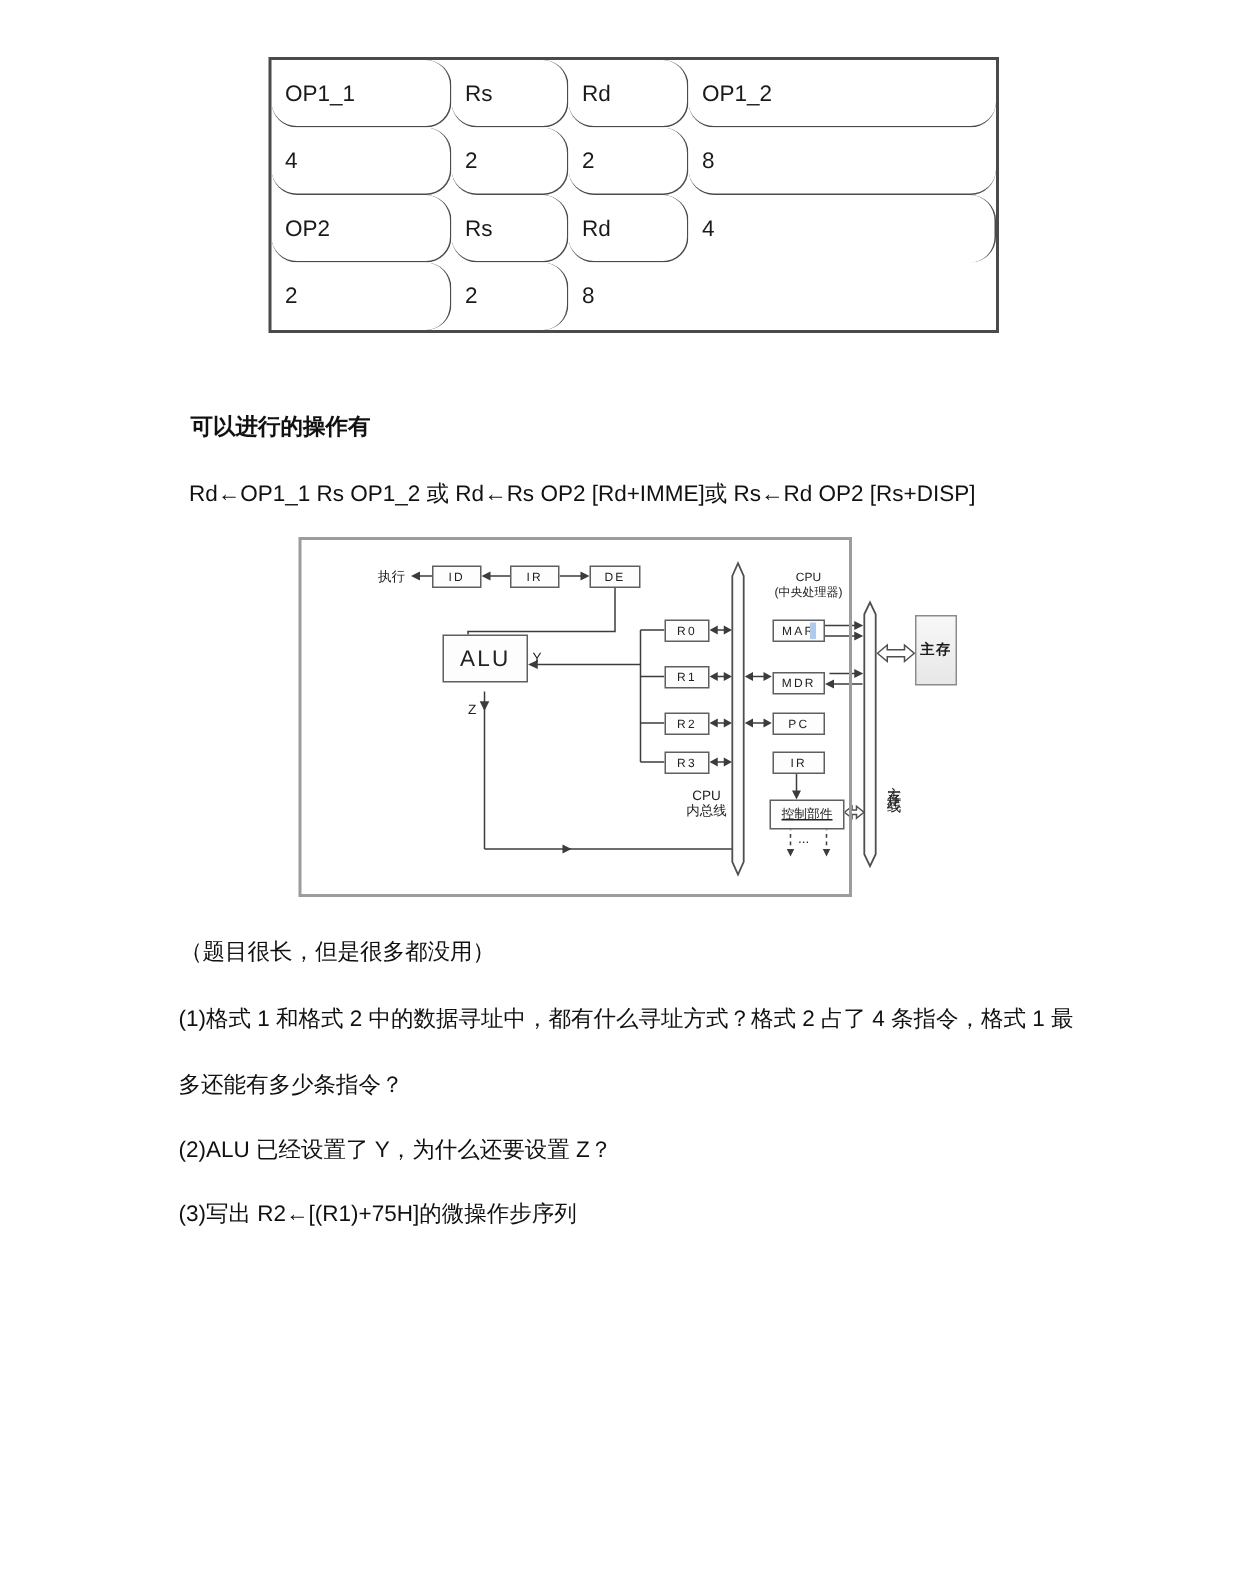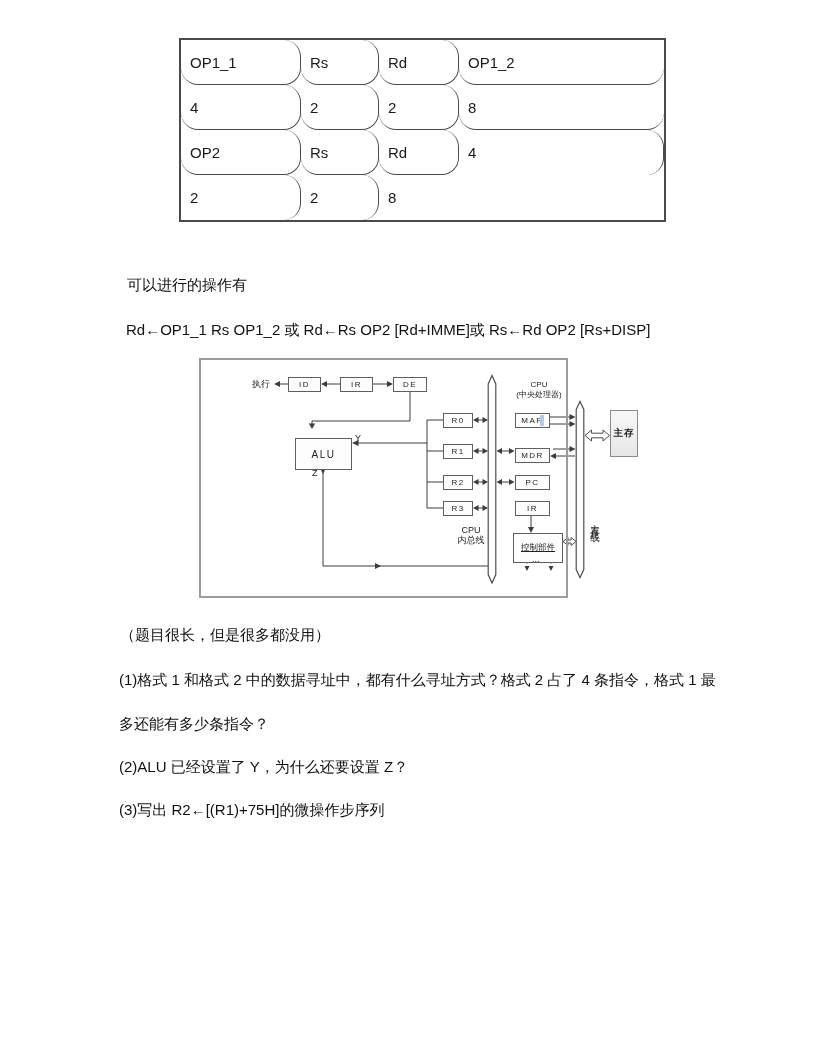--- a/index.html
+++ b/index.html
@@ -57,21 +57,21 @@
     <div class="cell">OP2</div>
     <div class="cell">Rs</div>
     <div class="cell">Rd</div>
 
     <div class="cell lastrow">4</div>
     <div class="cell lastrow">2</div>
     <div class="cell lastrow">2</div>
     <div class="cell lastrow lastcol">8</div>
   </div>
 
-  <div class="para" style="left:127px;top:275px;">可以进行的操作有</div>
+  <div class="para" style="left:127px;top:275px;font-weight:bold;">可以进行的操作有</div>
   <div class="para" style="left:126px;top:320px;">Rd←OP1_1 Rs OP1_2 或 Rd←Rs OP2 [Rd+IMME]或 Rs←Rd OP2 [Rs+DISP]</div>
 
   <div class="fig">
     <svg width="475" height="260" viewBox="0 0 475 260">
       <g stroke="#3c3c3c" stroke-width="1" fill="none">
 
         <line x1="93" y1="34" x2="82" y2="34"></line>
         <line x1="145" y1="34" x2="128" y2="34"></line>
         <line x1="178" y1="34" x2="196" y2="34"></line>
 
@@ -144,21 +144,21 @@
       <path d="M390,85.5 L396.5,80 L396.5,83.2 L408,83.2 L408,80 L414.5,85.5 L408,91 L408,87.8 L396.5,87.8 L396.5,91 Z" fill="#fff" stroke="#4f4f4f" stroke-width="1"></path>
     </svg>
 
     <div class="cpu-border"></div>
 
     <div class="dlabel" style="left:57px;top:28px;">执行</div>
     <div class="dbox" style="left:93px;top:27px;width:33px;height:15px;">ID</div>
     <div class="dbox" style="left:145px;top:27px;width:33px;height:15px;">IR</div>
     <div class="dbox" style="left:198px;top:27px;width:34px;height:15px;">DE</div>
 
-    <div class="dbox" style="left:100px;top:88px;width:57px;height:32px;font-size:10px;">ALU</div>
+    <div class="dbox" style="left:100px;top:73px;width:57px;height:32px;font-size:15px;">ALU</div>
     <div class="dlabel" style="left:160px;top:83px;">Y</div>
     <div class="dlabel" style="left:117px;top:118px;">Z</div>
 
     <div class="dbox" style="left:248px;top:63px;width:30px;height:15px;">R0</div>
     <div class="dbox" style="left:248px;top:94px;width:30px;height:15px;">R1</div>
     <div class="dbox" style="left:248px;top:125px;width:30px;height:15px;">R2</div>
     <div class="dbox" style="left:248px;top:151px;width:30px;height:15px;">R3</div>
 
     <div class="dlabel2" style="left:255px;top:175px;width:42px;font-size:9px;">
       <div>CPU</div>
@@ -168,21 +168,21 @@
     <div class="dlabel2" style="left:314px;top:30px;width:60px;">
       <div>CPU</div>
       <div>(中央处理器)</div>
     </div>
 
     <div class="dbox" style="left:320px;top:63px;width:35px;height:15px;">MAR</div>
     <div class="mar-accent"></div>
     <div class="dbox" style="left:320px;top:98px;width:35px;height:15px;">MDR</div>
     <div class="dbox" style="left:320px;top:125px;width:35px;height:15px;">PC</div>
     <div class="dbox" style="left:320px;top:151px;width:35px;height:15px;">IR</div>
-    <div class="dbox" style="left:318px;top:183px;width:50px;height:30px;font-size:8.5px;letter-spacing:0;text-decoration:underline;">控制部件</div>
+    <div class="dbox" style="left:318px;top:183px;width:50px;height:20px;font-size:8.5px;letter-spacing:0;text-decoration:underline;">控制部件</div>
     <div class="dlabel" style="left:337px;top:204px;">...</div>
 
     <div class="mm-box">主存</div>
     <div class="vlabel">主存总线</div>
   </div>
 
   <div class="para" style="left:120px;top:625px;">（题目很长，但是很多都没用）</div>
   <div class="para" style="left:119px;top:670px;">(1)格式 1 和格式 2 中的数据寻址中，都有什么寻址方式？格式 2 占了 4 条指令，格式 1 最</div>
   <div class="para" style="left:119px;top:714px;">多还能有多少条指令？</div>
   <div class="para" style="left:119px;top:757px;">(2)ALU 已经设置了 Y，为什么还要设置 Z？</div>

